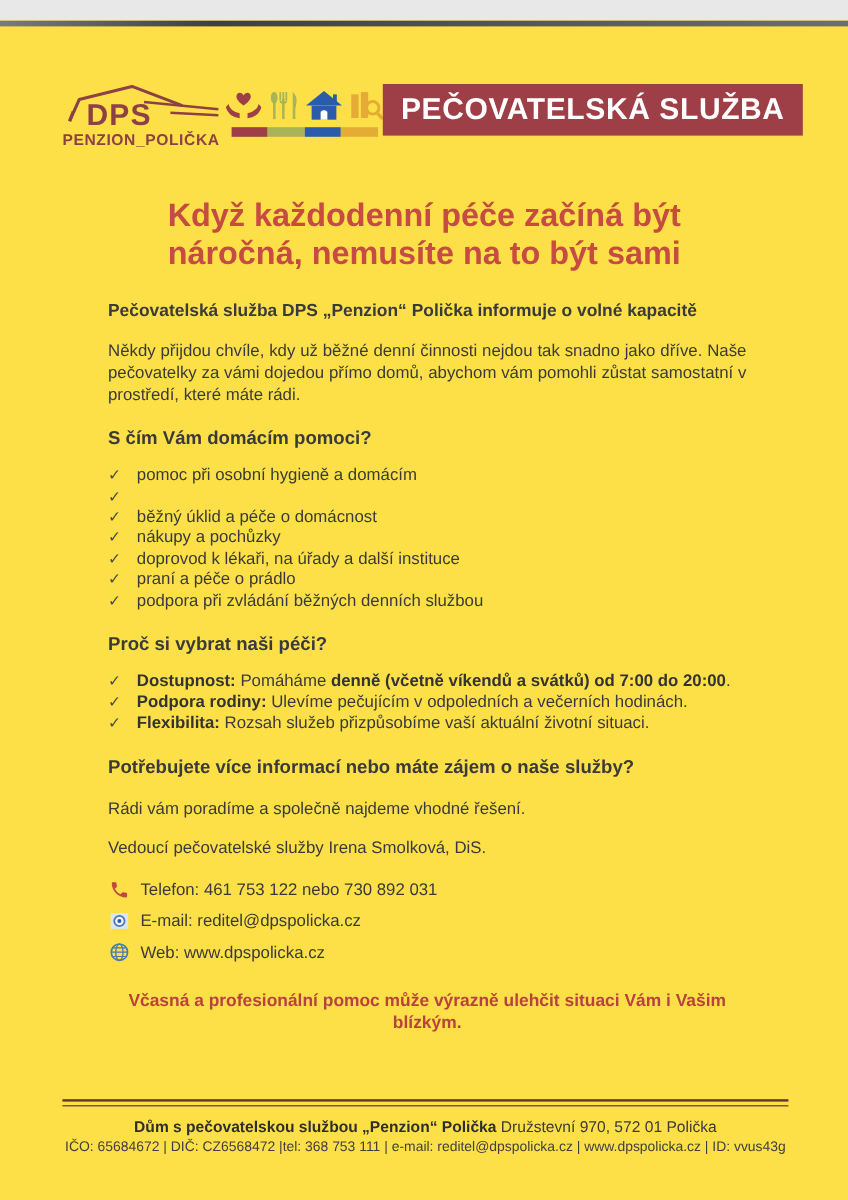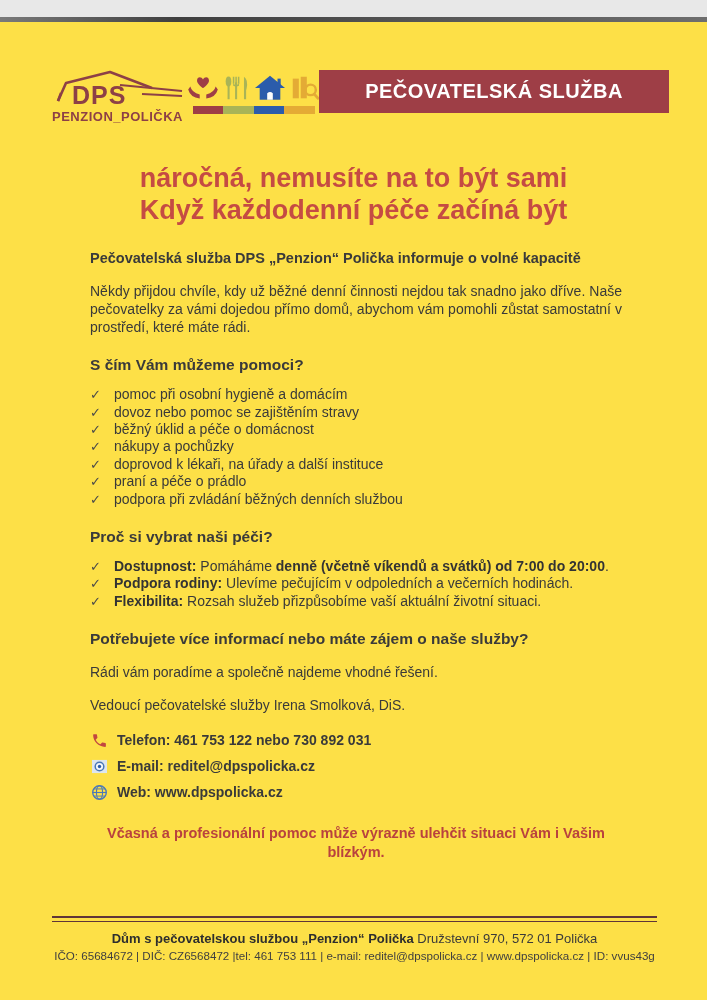--- a/index.html
+++ b/index.html
@@ -23,41 +23,41 @@
   .logo{width:138px;flex:none;}
   .icon-group{flex:none;display:flex;flex-direction:column;align-items:center;margin-top:6px;}
   .icon-row{display:flex;align-items:flex-end;gap:3px;}
   .icon-row svg{display:block;}
   .color-bar{display:flex;width:122px;height:8px;margin-top:3px;}
   .color-bar div{flex:1;}
   .banner{
     flex:none;width:350px;height:43px;margin-top:3px;
     background:#9e3e46;
     display:flex;align-items:center;justify-content:center;
-    color:#fff;font-weight:bold;font-size:20px;letter-spacing:.5px;text-align:center;
+    color:#fff;font-weight:bold;font-size:25px;letter-spacing:.5px;text-align:center;
   }
   
   .title{
     margin-top:34px;text-align:center;
     color:#c54b43;font-weight:bold;font-size:27px;line-height:1.17;
   }
   .title span{display:block;}
   
   .main{width:532px;margin-left:90px;font-size:14px;line-height:1.28;}
   .subtitle{margin-top:23px;font-weight:bold;font-size:14.5px;}
   .para{margin-top:15px;text-align:justify;}
   .sec-head{margin-top:19px;font-weight:bold;font-size:15.5px;}
   ul.checklist{list-style:none;margin:11px 0 0 0;padding:0;}
   ul.checklist li{display:flex;line-height:17.4px;}
   .check{flex:none;width:24px;color:#4a4a4a;font-size:13px;}
   .why li{line-height:18.2px;}
   b{color:#333;}
   
   .contact-block{margin-top:17px;}
-  .contact-row{display:flex;align-items:center;margin-top:8px;font-weight:bold;}
+  .contact-row{display:flex;align-items:center;margin-top:8px;}
   .contact-row .cicon{flex:none;width:18px;height:18px;margin-right:9px;display:flex;align-items:center;justify-content:center;}
   
   .closing{
     margin:22px auto 0 auto;width:500px;text-align:center;
     color:#b9423e;font-weight:bold;font-size:14.5px;line-height:1.35;
   }
   
   .footer{position:absolute;left:52px;right:50px;top:899px;}
   .rule{height:3px;border-top:2px solid #5f3538;border-bottom:1.5px solid #5f3538;}
   .f1{margin-top:9px;text-align:center;font-size:13px;color:#3a3a3a;}
@@ -118,38 +118,37 @@
         <div style="background:#a9b457"></div>
         <div style="background:#2b5cab"></div>
         <div style="background:#e4ab35"></div>
       </div>
     </div>
 
     <div class="banner">PEČOVATELSKÁ SLUŽBA</div>
   </div>
 
   <div class="title">
+    <span>Když každodenní péče začíná být</span>
     <span>náročná, nemusíte na to být sami</span>
-    <span>Když každodenní péče začíná být</span>
   </div>
 
   <div class="main">
 
     <div class="subtitle">Pečovatelská služba DPS „Penzion“ Polička informuje o volné kapacitě</div>
     <div class="para">Někdy přijdou chvíle, kdy už běžné denní činnosti nejdou tak snadno jako dříve. Naše pečovatelky za vámi dojedou přímo domů, abychom vám pomohli zůstat samostatní v prostředí, které máte rádi.</div>
 
-    <div class="sec-head">S čím Vám můžeme pomoci?</div>
+    <div class="sec-head">S čím Vám domácím pomoci?</div>
     <ul class="checklist">
       <li>
           <span class="check">✓</span>
           <span>pomoc při osobní hygieně a domácím</span>
         </li>
       <li>
           <span class="check">✓</span>
-          <span>dovoz nebo pomoc se zajištěním stravy</span>
         </li>
       <li>
           <span class="check">✓</span>
           <span>běžný úklid a péče o domácnost</span>
         </li>
       <li>
           <span class="check">✓</span>
           <span>nákupy a pochůzky</span>
         </li>
       <li>
@@ -221,15 +220,15 @@
     </div>
 
     <div class="closing">Včasná a profesionální pomoc může výrazně ulehčit situaci Vám i Vašim blízkým.</div>
   </div>
 
   <div class="footer">
     <div class="rule"></div>
     <div class="f1">
       <b>Dům s pečovatelskou službou „Penzion“ Polička</b><span> Družstevní 970, 572 01 Polička</span>
     </div>
-    <div class="f2">IČO: 65684672 | DIČ: CZ6568472 |tel: 461 753 111 | e-mail: reditel@dpspolicka.cz | www.dpspolicka.cz | ID: vvus43g</div>
+    <div class="f2">IČO: 65684672 | DIČ: CZ6568472 |tel: 368 753 111 | e-mail: reditel@dpspolicka.cz | www.dpspolicka.cz | ID: vvus43g</div>
   </div>
 </div>
 
 </body></html>

